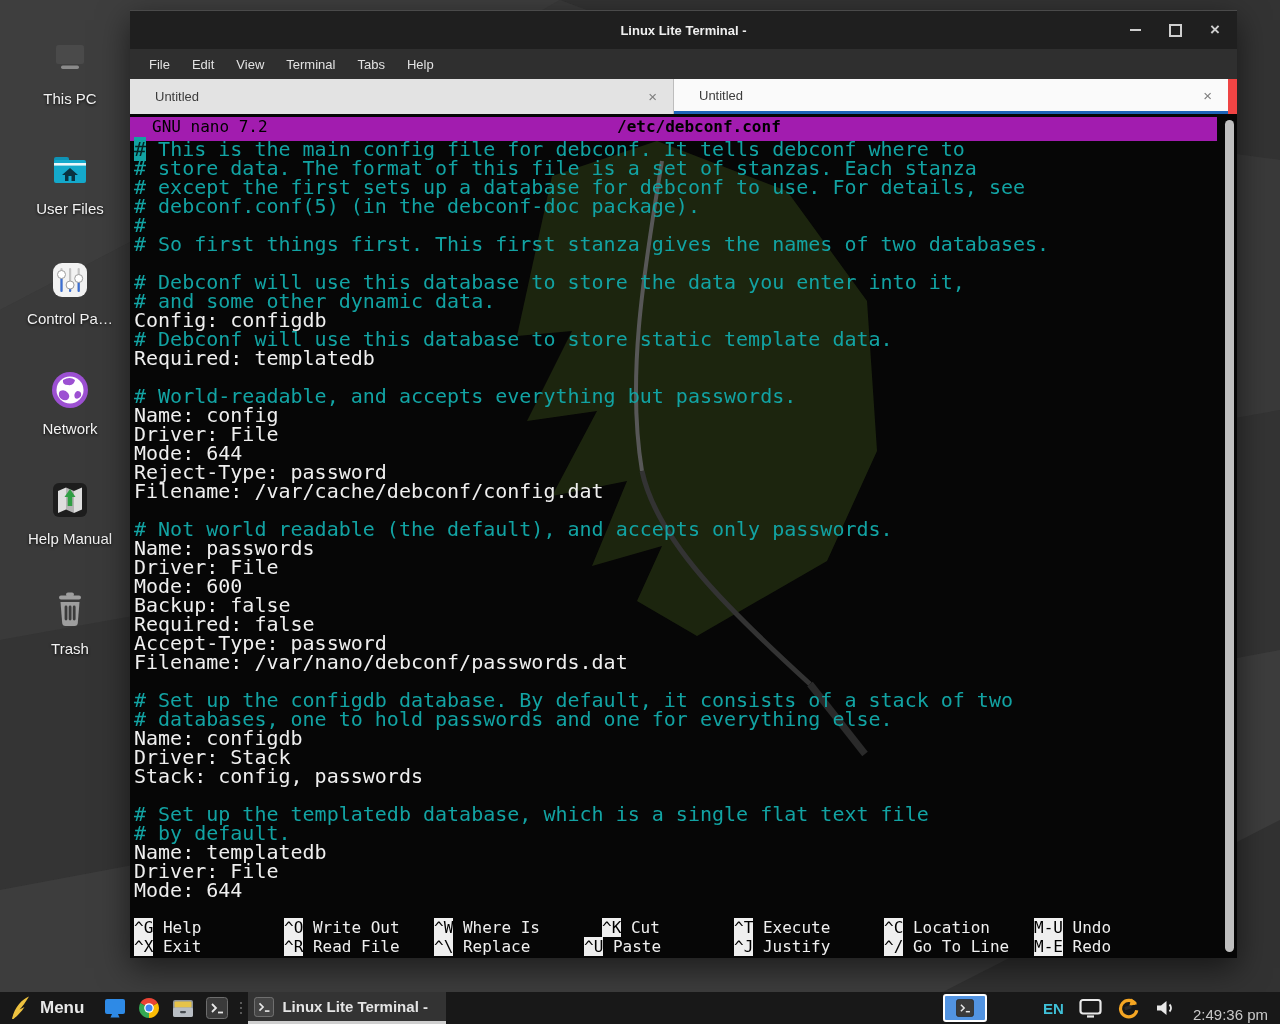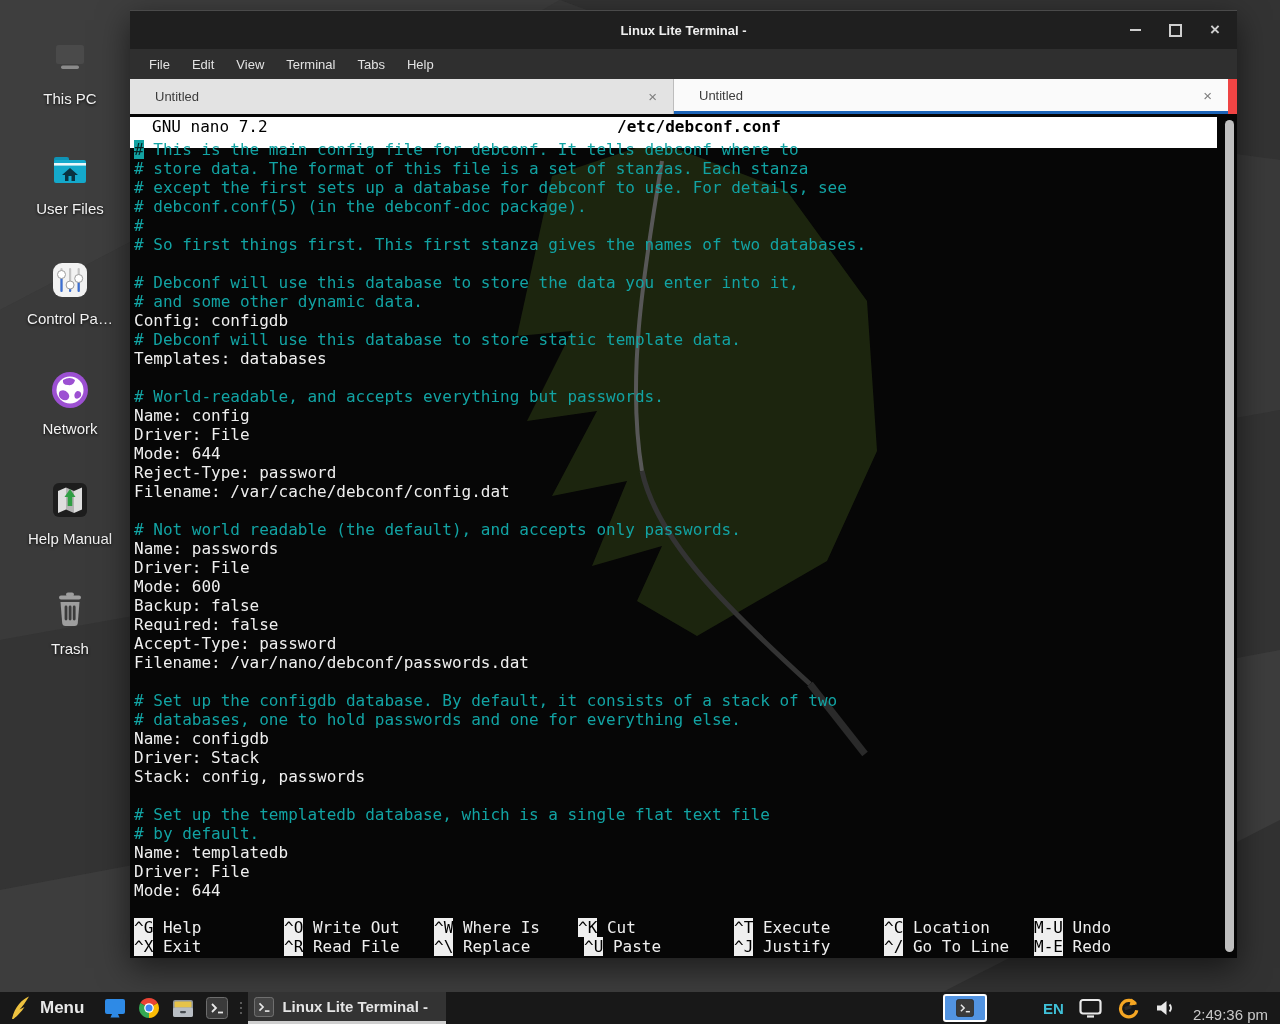--- a/index.html
+++ b/index.html
@@ -31,26 +31,26 @@
 
   .tabbar{height:35px;background:#ef4444;display:flex;padding-right:9px;}
   .tab{display:flex;align-items:center;font-size:13px;color:#3c3c3c;position:relative;}
   .tab-inactive{width:543px;background:#e3e3e3;border-right:1px solid #bdbdbd;}
   .tab-active{flex:1;background:#fafafa;border-bottom:3px solid #1c64b8;}
   .tab .tlabel{padding-left:25px;}
   .tab .tclose{position:absolute;right:16px;color:#7d7d7d;font-size:15px;}
 
   .terminal{position:relative;flex:1;background:#060606;overflow:hidden;}
   .watermark{position:absolute;left:0;top:0;pointer-events:none;}
-  .nano-header{position:absolute;left:0;top:3px;width:calc(100% - 20px);height:31px;
-    background:#ffffff;color:#000;font-family:"DejaVu Sans Mono",monospace;font-size:16px;line-height:20px;}
+  .nano-header{position:absolute;left:0;top:3px;width:calc(100% - 20px);height:24px;
+    background:#a21caf;color:#000;font-family:"DejaVu Sans Mono",monospace;font-size:16px;line-height:20px;}
   .nano-app{padding-left:22px;}
   .nano-path{position:absolute;left:487px;top:0;font-weight:bold;}
   .term-lines{position:absolute;left:4px;top:26px;right:20px;
-    font-family:"DejaVu Sans Mono",monospace;font-size:16px;line-height:19px;}
+    font-family:"DejaVu Sans Mono",monospace;font-size:20px;line-height:19px;}
   .tl{height:19px;white-space:pre;}
   .tl.cmt{color:#12a3a3;}
   .tl.plain{color:#efefef;}
   .cursor{background:#12a3a3;color:#042222;}
   .nano-shortcuts{position:absolute;left:4px;bottom:2px;right:20px;height:38px;
     font-family:"DejaVu Sans Mono",monospace;font-size:16px;line-height:19px;}
   .srow{position:absolute;left:0;right:0;height:19px;}
   .srow1{top:0;} .srow2{top:19px;}
   .sc{position:absolute;white-space:pre;color:#efefef;}
   .cap{background:#efefef;color:#000;}
@@ -214,21 +214,21 @@
           <div class="tl cmt"># store data. The format of this file is a set of stanzas. Each stanza</div>
           <div class="tl cmt"># except the first sets up a database for debconf to use. For details, see</div>
           <div class="tl cmt"># debconf.conf(5) (in the debconf-doc package).</div>
           <div class="tl cmt">#</div>
           <div class="tl cmt"># So first things first. This first stanza gives the names of two databases.</div>
           <div class="tl blank"> </div>
           <div class="tl cmt"># Debconf will use this database to store the data you enter into it,</div>
           <div class="tl cmt"># and some other dynamic data.</div>
           <div class="tl plain">Config: configdb</div>
           <div class="tl cmt"># Debconf will use this database to store static template data.</div>
-          <div class="tl plain">Templates: databases</div>
+          <div class="tl plain">Required: templatedb</div>
           <div class="tl blank"> </div>
           <div class="tl cmt"># World-readable, and accepts everything but passwords.</div>
           <div class="tl plain">Name: config</div>
           <div class="tl plain">Driver: File</div>
           <div class="tl plain">Mode: 644</div>
           <div class="tl plain">Reject-Type: password</div>
           <div class="tl plain">Filename: /var/cache/debconf/config.dat</div>
           <div class="tl blank"> </div>
           <div class="tl cmt"># Not world readable (the default), and accepts only passwords.</div>
           <div class="tl plain">Name: passwords</div>
@@ -250,21 +250,21 @@
           <div class="tl plain">Name: templatedb</div>
           <div class="tl plain">Driver: File</div>
           <div class="tl plain">Mode: 644</div>
         </div>
 
       <div class="nano-shortcuts">
         <div class="srow srow1">
             <span class="sc" style="left: 0px;"><span class="cap">^G</span> Help</span>
             <span class="sc" style="left: 150px;"><span class="cap">^O</span> Write Out</span>
             <span class="sc" style="left: 300px;"><span class="cap">^W</span> Where Is</span>
-            <span class="sc" style="left: 444px;"><span class="cap">^K</span> Cut</span>
+            <span class="sc" style="left: 468px;"><span class="cap">^K</span> Cut</span>
             <span class="sc" style="left: 600px;"><span class="cap">^T</span> Execute</span>
             <span class="sc" style="left: 750px;"><span class="cap">^C</span> Location</span>
             <span class="sc" style="left: 900px;"><span class="cap">M-U</span> Undo</span>
           </div>
         <div class="srow srow2">
             <span class="sc" style="left: 0px;"><span class="cap">^X</span> Exit</span>
             <span class="sc" style="left: 150px;"><span class="cap">^R</span> Read File</span>
             <span class="sc" style="left: 300px;"><span class="cap">^\</span> Replace</span>
             <span class="sc" style="left: 450px;"><span class="cap">^U</span> Paste</span>
             <span class="sc" style="left: 600px;"><span class="cap">^J</span> Justify</span>

